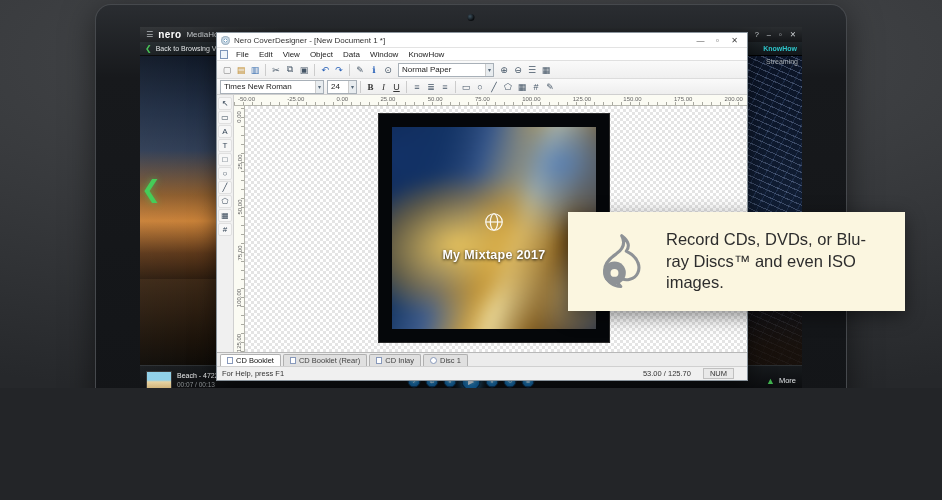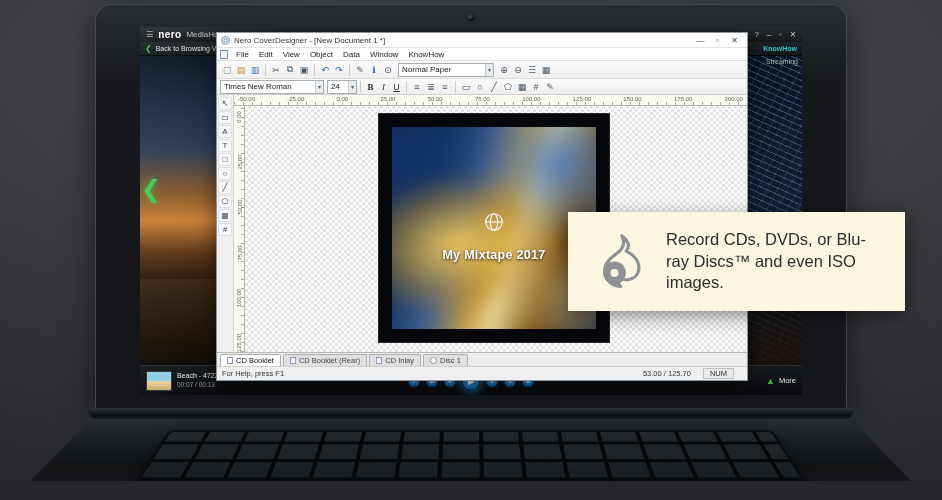--- a/index.html
+++ b/index.html
@@ -1,17 +1,17 @@
 <!DOCTYPE html>
 <html><head>
 <meta charset="utf-8">
 <style>
   *{box-sizing:border-box;margin:0;padding:0;}
   html,body{background:#232528;}
-  .stage{position:relative;width:942px;height:481px;overflow:hidden;
+  .stage{position:relative;width:942px;height:388px;overflow:hidden;
     background:radial-gradient(120% 90% at 50% 15%, #4a4c4f 0%, #3a3c3f 45%, #26282b 100%);
     font-family:"Liberation Sans","DejaVu Sans",sans-serif;}
 
   
   .screen-shell{position:absolute;left:95px;top:4px;width:752px;height:404px;
     background:linear-gradient(180deg,#2a2d31,#17191c 18%,#131518);
     border:1px solid #46494d;border-bottom:none;border-radius:16px 16px 0 0;
     box-shadow:0 8px 32px rgba(0,0,0,.5);}
   .webcam{position:absolute;left:50%;top:9px;transform:translateX(-50%);width:7px;height:7px;border-radius:50%;
     background:radial-gradient(circle at 35% 35%, #3e5360, #0b0e11 65%);}

